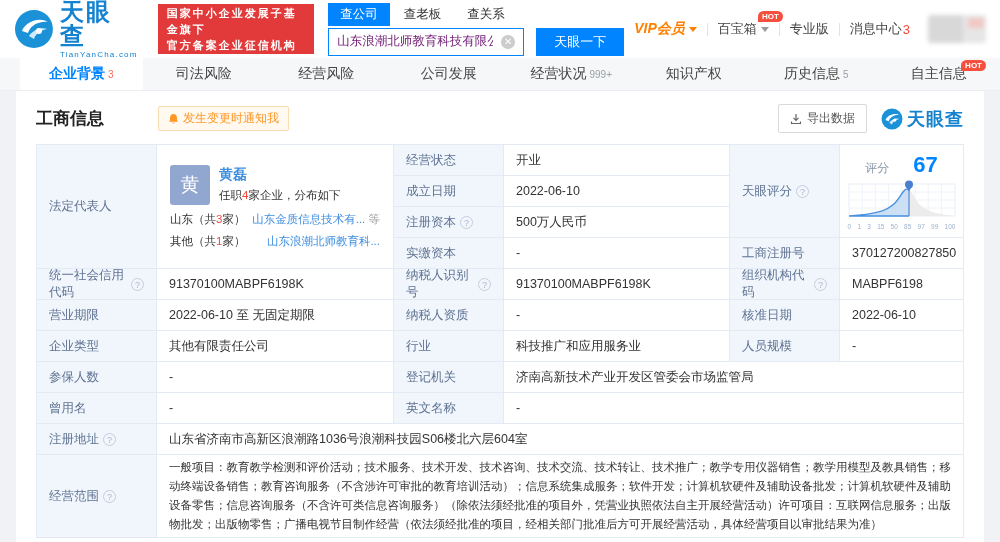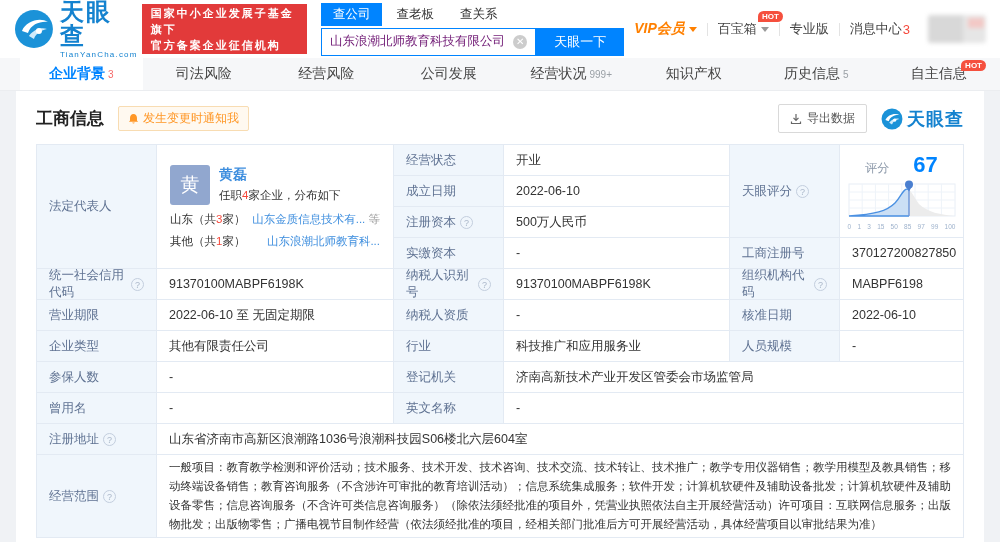--- a/index.html
+++ b/index.html
@@ -5,33 +5,33 @@
   * { margin:0; padding:0; box-sizing:border-box; }
   html,body { width:1000px; height:542px; overflow:hidden; background:#f0f2f5;
     font-family:"Liberation Sans","DejaVu Sans",sans-serif; }
   
   .header { height:58px; background:#fff; display:flex; align-items:center; padding:0 14px; }
   .logo { display:flex; align-items:center; gap:6px; }
   .logo-txt { line-height:1; }
   .logo-name { font-size:24px; font-weight:bold; color:#1482cf; letter-spacing:2px; }
   .logo-dom { font-size:8px; color:#1482cf; letter-spacing:1.2px; margin-top:3px; }
   .gov-badge { background:#e23a3a; color:#fff; font-size:11px; line-height:16px;
-    padding:1px 9px; margin-left:4px; letter-spacing:2px; font-weight:bold; }
+    padding:1px 9px; margin-left:20px; letter-spacing:2px; font-weight:bold; }
   .search-wrap { margin-left:14px; width:348px; }
   .search-tabs { display:flex; gap:2px; font-size:12.5px; }
   .search-tab { padding:3px 12px; color:#333; cursor:pointer; }
   .search-tab.active { background:#0084ff; color:#fff; }
   .search-row { display:flex; margin-top:2px; }
   .search-box { flex:1; border:1px solid #0084ff; height:28px; display:flex; align-items:center; background:#fff; }
   .search-box input { border:none; outline:none; flex:1; font-size:12.5px; color:#701a75; padding:0 8px;
     font-family:Liberation Serif, serif; }
   .clear-ic { width:14px; height:14px; border-radius:50%; background:#ccc; color:#fff; font-size:10px;
     line-height:14px; text-align:center; margin-right:8px; cursor:pointer; }
   .search-btn { width:88px; height:28px; background:#0084ff; color:#fff; border:none; font-size:13px; cursor:pointer;
-    font-family:"Liberation Sans","DejaVu Sans",sans-serif; }
+    font-family:"Liberation Sans","DejaVu Sans",sans-serif;margin-left:12px; }
   .top-menu { margin-left:auto; display:flex; align-items:center; font-size:13px; color:#444; }
   .tm-item { display:flex; align-items:center; padding:0 10px; position:relative; cursor:pointer; white-space:nowrap; }
   .tm-div { width:1px; height:13px; background:#e3e3e3; }
   .vip { color:#ff8000; font-weight:bold; font-style:italic; font-size:14px; }
   .caret { width:0; height:0; border-left:4px solid transparent; border-right:4px solid transparent;
     border-top:5px solid #ff8000; margin-left:4px; }
   .caret.gray { border-top-color:#999; }
   .hot { position:absolute; top:-9px; right:-4px; background:#f5503e; color:#fff; font-size:8px;
     padding:1px 4px; border-radius:6px 6px 6px 0; font-weight:bold; }
   .msg-count { color:#f5483b; margin-left:1px; }
@@ -41,21 +41,21 @@
   
   .tabbar { height:33px; background:#f6f7f9; display:flex; border-bottom:1px solid #ebedf0;padding-left:20px; }
   .tab { flex:1; display:flex; align-items:center; justify-content:center; font-size:14px; color:#454545;
     cursor:pointer; position:relative; white-space:nowrap; }
   .tab.active { background:#fff; color:#0084ff; font-weight:bold; }
   .tab sup { font-size:10px; color:#9aa0a6; margin-left:3px; font-weight:normal; }
   .tab sup.red { color:#f56a6a; }
   .tab .hot { top:2px; right:14px; }
   
   .card { margin:0 16px; background:#fff; padding:13px 20px 10px; height:451px; }
-  .card-head { display:flex; align-items:center; margin-bottom:11px; }
+  .card-head { display:flex; align-items:center; margin-bottom:11px;gap:40px; }
   .card-title { font-size:17px; font-weight:bold; color:#222; }
   .notify-pill { display:flex; align-items:center; gap:4px; margin-left:14px; border:1px solid #f8dcb2;
     background:#fff9f0; color:#ff9726; font-size:12px; padding:3px 9px; border-radius:2px; cursor:pointer; }
   .head-right { margin-left:auto; display:flex; align-items:center; gap:14px; }
   .export-btn { display:flex; align-items:center; gap:5px; border:1px solid #d9d9d9; background:#fff;
     color:#555; font-size:12px; padding:5px 11px; border-radius:2px; cursor:pointer;
     font-family:"Liberation Sans","DejaVu Sans",sans-serif; }
   .wm { display:flex; align-items:center; gap:4px; }
   .wm-name { font-size:18px; font-weight:bold; color:#1482cf; letter-spacing:1px; }
   

